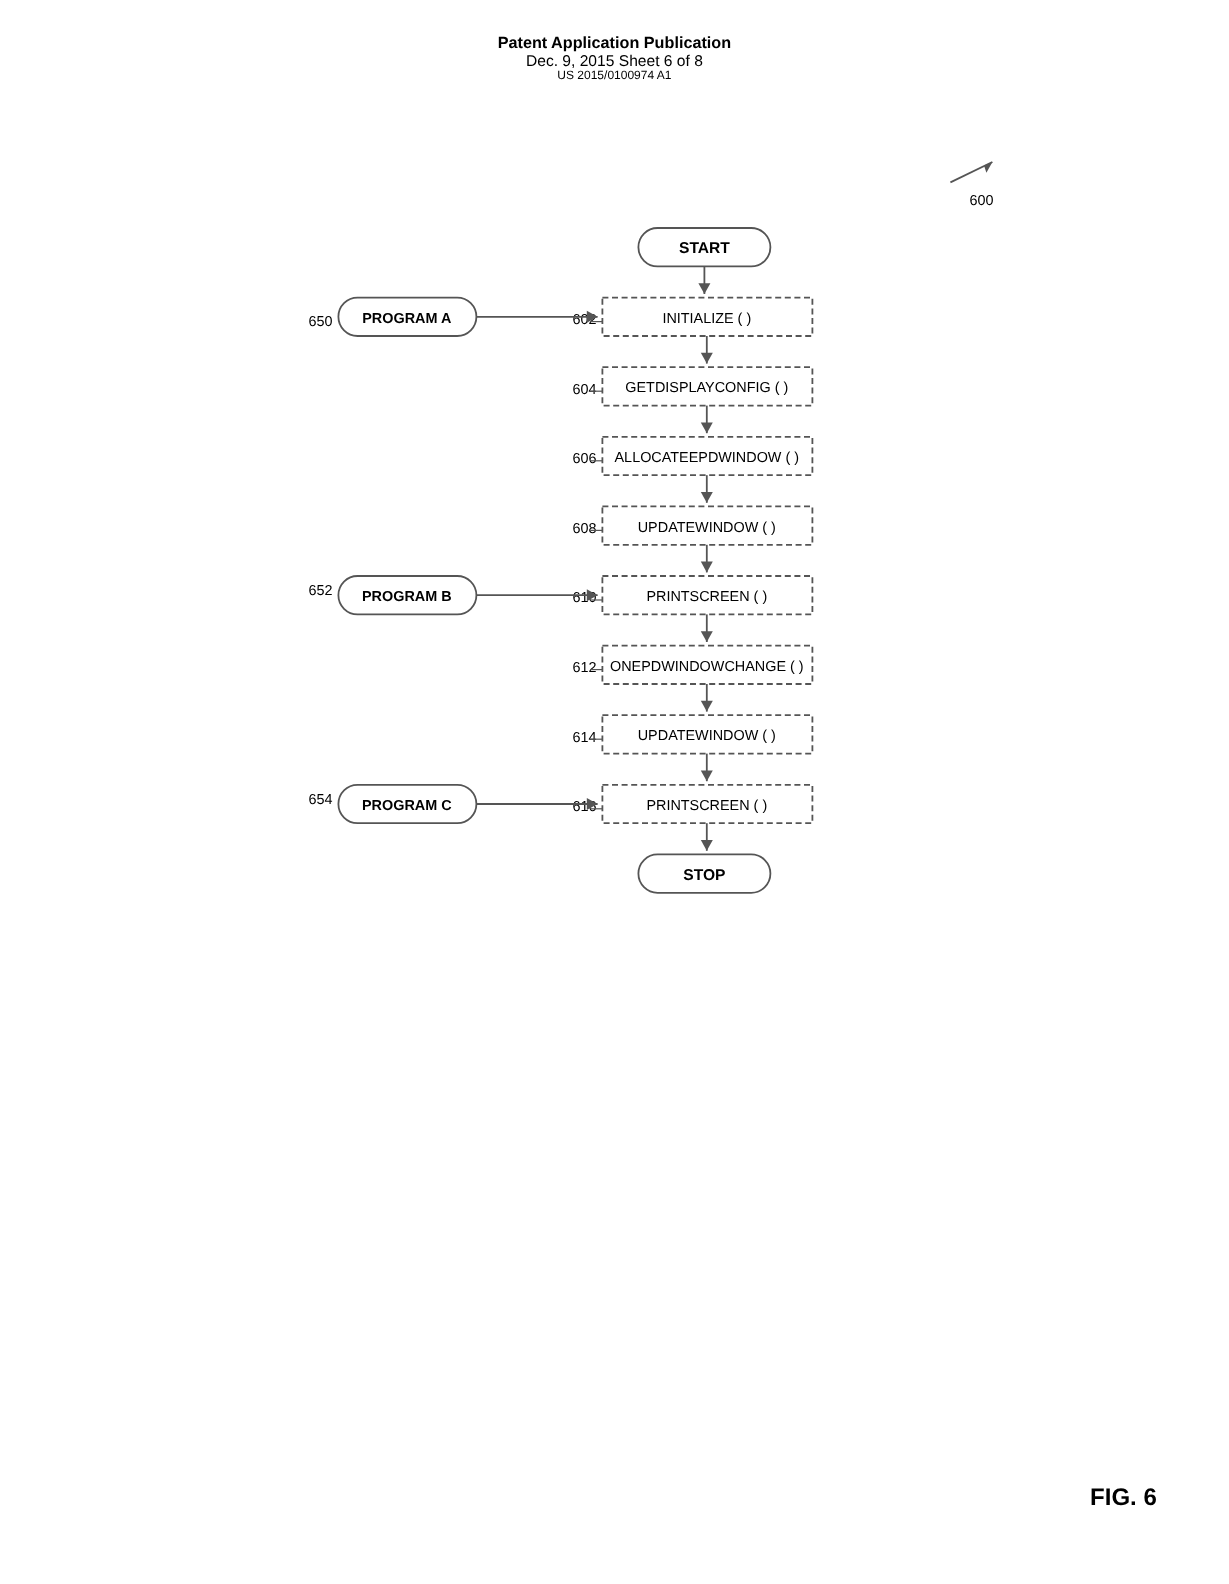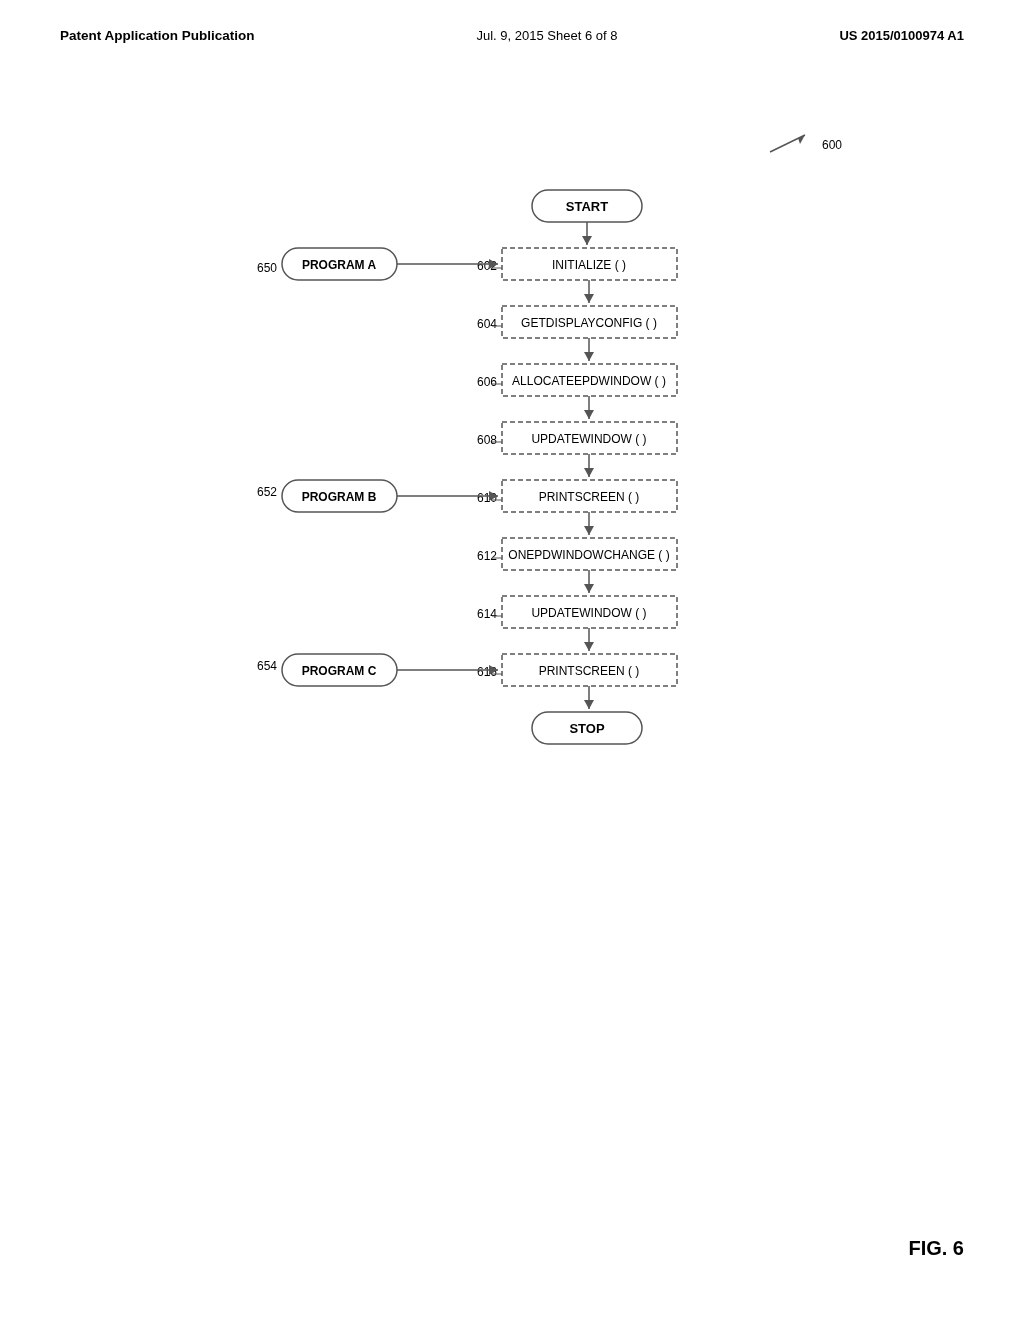--- a/index.html
+++ b/index.html
@@ -12,34 +12,35 @@
       overflow: hidden;
     }
 
     .header {
       display: flex;
       justify-content: space-between;
       align-items: center;
       padding: 28px 60px 0 60px;
       font-size: 13px;
       color: #000;
+      flex-direction: column;
     }
 
     .header-left {
       font-weight: bold;
       font-size: 13.5px;
     }
 
     .header-center {
       font-size: 13px;
     }
 
     .header-right {
-      font-size: 13px;
-      font-weight: bold;
+      font-size: 10px;
+      font-weight: normal;
     }
 
     .diagram-container {
       position: absolute;
       top: 130px;
       left: 0;
       right: 0;
       display: flex;
       justify-content: center;
     }
@@ -56,28 +57,28 @@
       right: 60px;
       font-size: 20px;
       font-weight: bold;
     }
   </style>
 </head>
 <body>
 
 <div class="header">
   <div class="header-left">Patent Application Publication</div>
-  <div class="header-center">Jul. 9, 2015    Sheet 6 of 8</div>
+  <div class="header-center">Dec. 9, 2015    Sheet 6 of 8</div>
   <div class="header-right">US 2015/0100974 A1</div>
 </div>
 
 <div class="diagram-container">
   <div class="diagram">
 
-    <div style="position:absolute; top:0; right:20px; font-size:12px; display:flex; align-items:center;">
+    <div style="position:absolute; top:0; right:20px; font-size:12px; display:flex; align-items:center;flex-direction:column;">
       <svg width="50" height="30" style="overflow:visible;">
         <line x1="0" y1="22" x2="35" y2="5" stroke="#555" stroke-width="1.5"></line>
         <polygon points="35,5 28,8 30,14" fill="#555"></polygon>
       </svg>
       <span style="font-size:12px; margin-left:2px;">600</span>
     </div>
 
     <svg width="700" height="980" style="position:absolute; top:30px; left:0;">
 
       <rect x="370" y="30" width="110" height="32" rx="16" ry="16" fill="white" stroke="#555" stroke-width="1.5"></rect>

